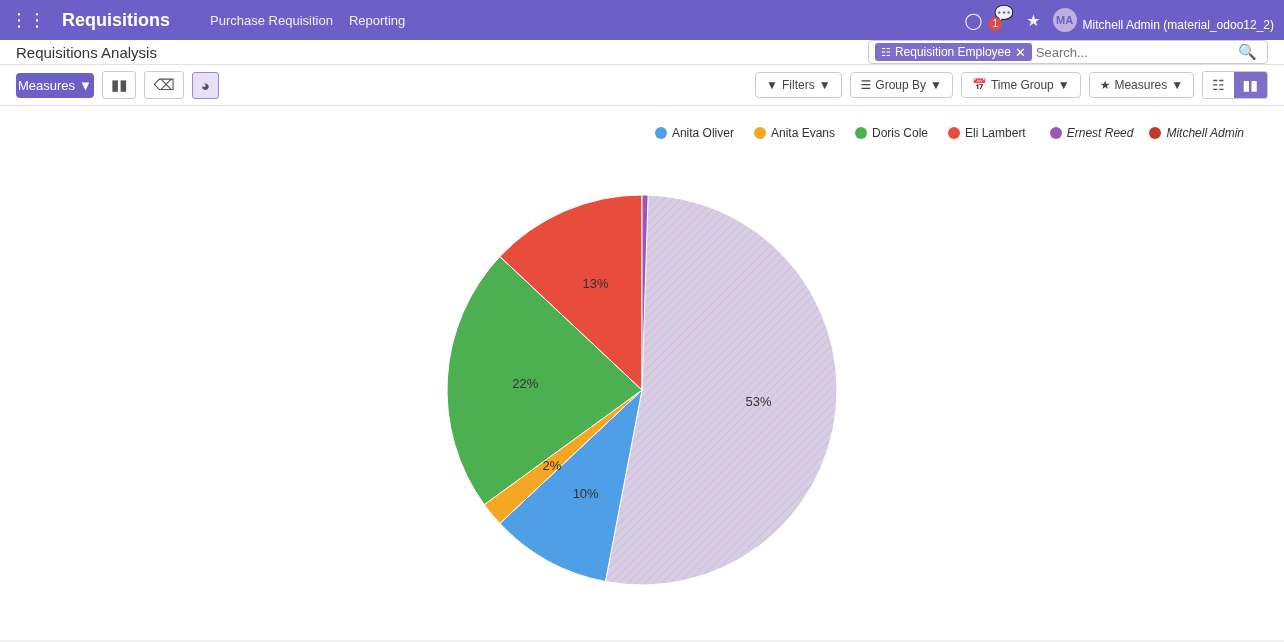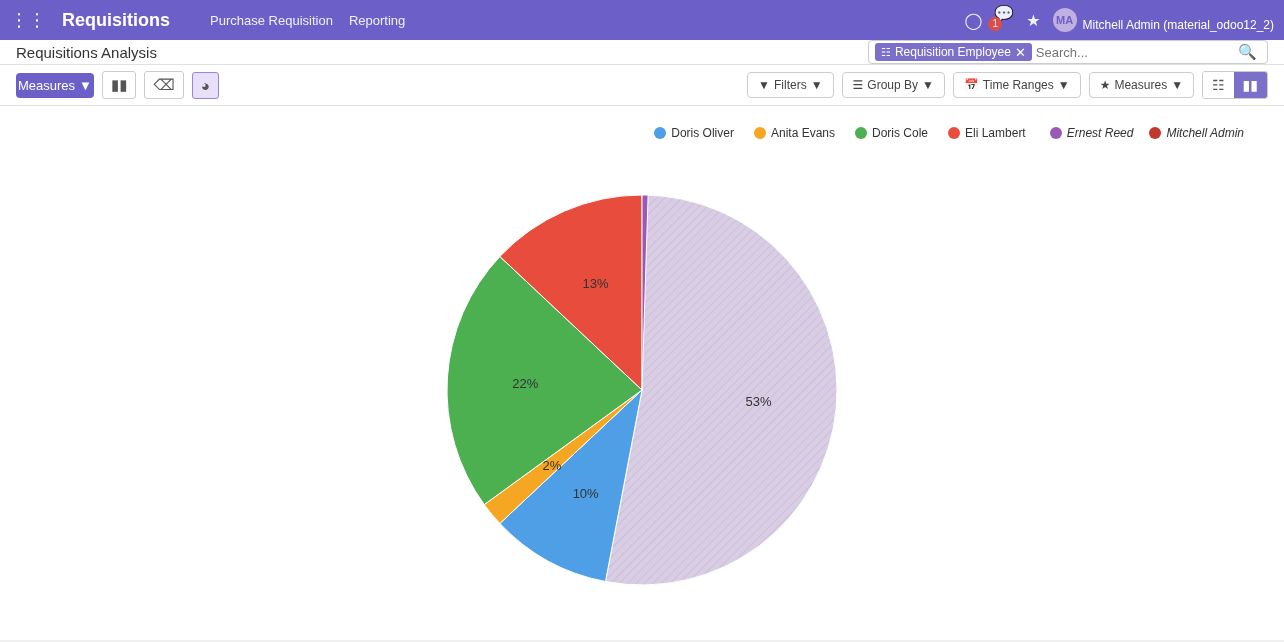--- a/index.html
+++ b/index.html
@@ -197,41 +197,41 @@
     <span>Filters</span>
     <span>▼</span>
   </button>
   <button class="filter-btn">
     <span>☰</span>
     <span>Group By</span>
     <span>▼</span>
   </button>
   <button class="filter-btn">
     <span>📅</span>
-    <span>Time Ranges</span>
+    <span>Time Group</span>
     <span>▼</span>
   </button>
   <button class="filter-btn">
     <span>★</span>
     <span>Measures</span>
     <span>▼</span>
   </button>
   <div class="view-btns">
     <button class="view-btn">☷</button>
     <button class="view-btn active">▮▮</button>
   </div>
 </div>
 
 <div class="main-content">
 
   <div class="legend" id="legend-container">
   <div style="display: flex; gap: 20px; align-items: center; justify-content: flex-end;">
         <div class="legend-item">
           <div class="legend-dot" style="background-color: rgb(78, 159, 229);"></div>
-          <span>Doris Oliver</span>
+          <span>Anita Oliver</span>
         </div>
         <div class="legend-item">
           <div class="legend-dot" style="background-color: rgb(245, 166, 35);"></div>
           <span>Anita Evans</span>
         </div>
         <div class="legend-item">
           <div class="legend-dot" style="background-color: rgb(76, 175, 80);"></div>
           <span>Doris Cole</span>
         </div>
         <div class="legend-item">

